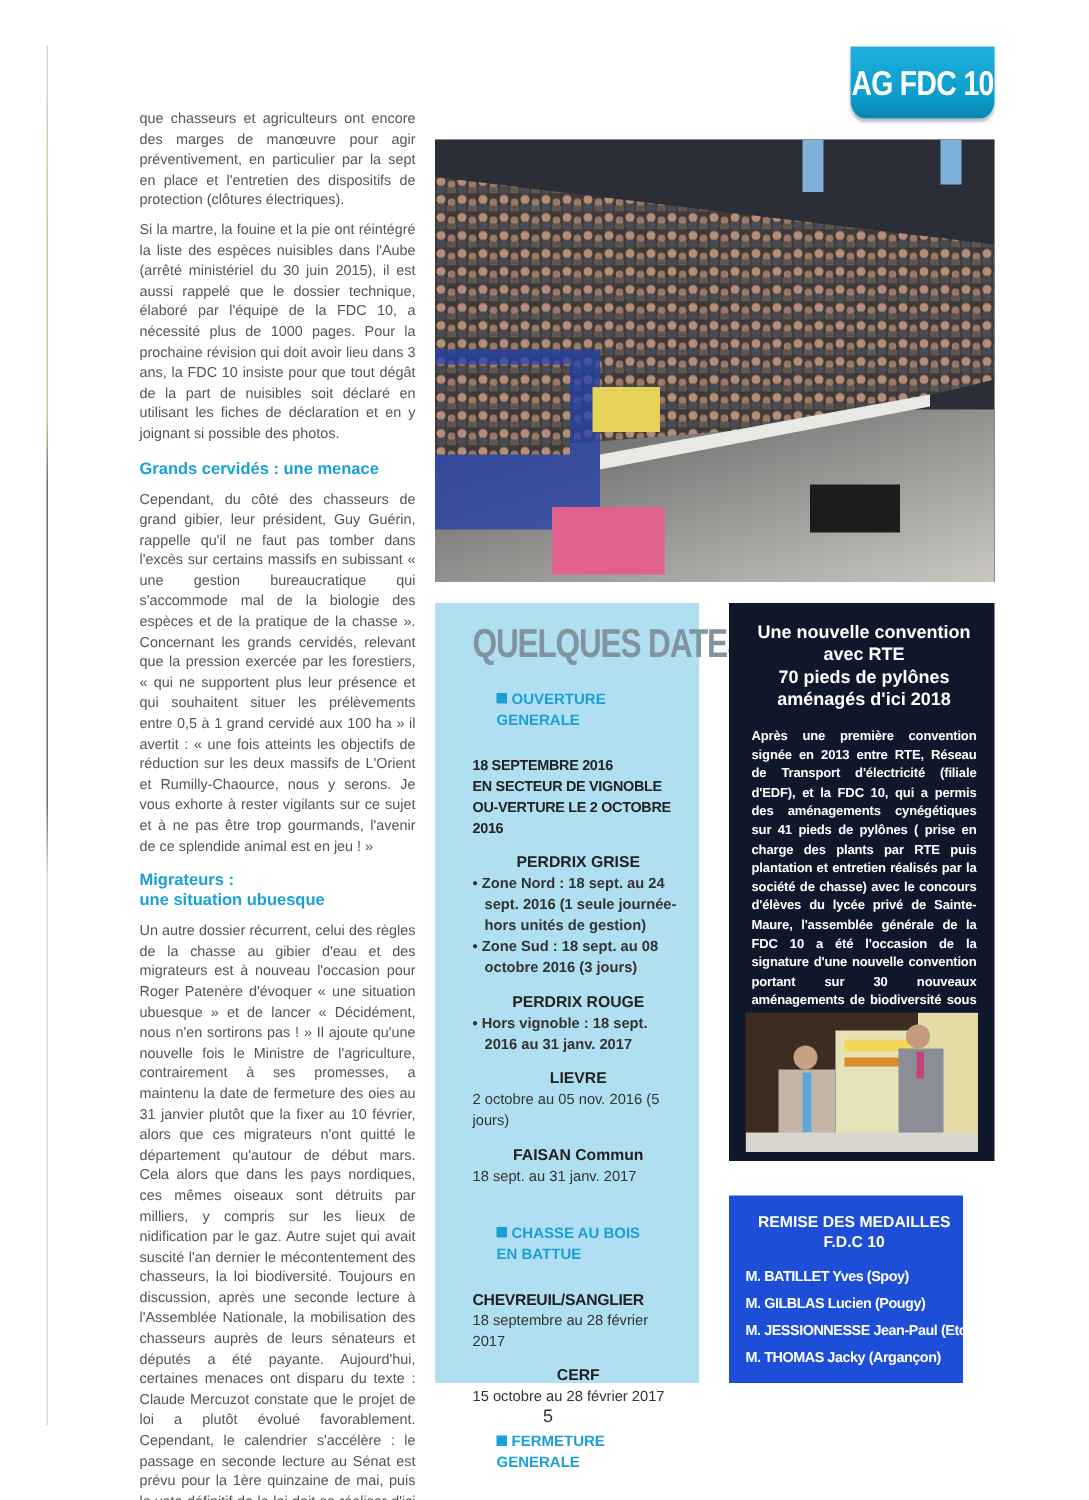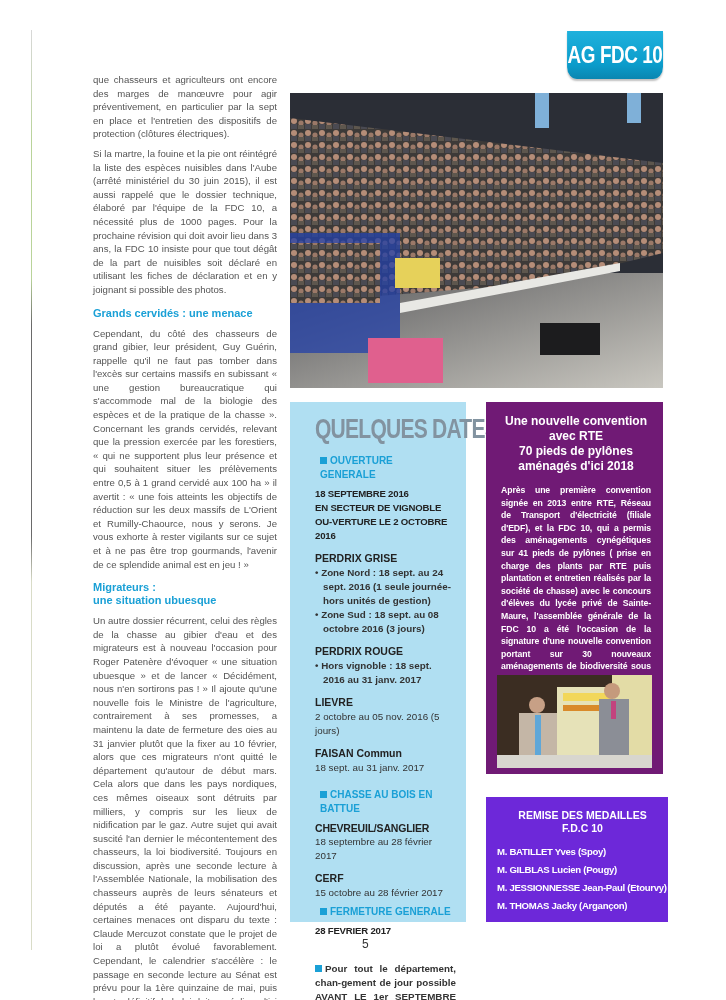--- a/index.html
+++ b/index.html
@@ -26,41 +26,41 @@
   
   .photo { position:absolute; left:290px; top:93px; width:373px; height:295px; overflow:hidden;
            background:#2a2d34; }
 
   
   .dates { position:absolute; left:290px; top:402px; width:176px; height:520px;
            background:#b0dff2; padding:12px 10px 0 25px; box-sizing:border-box;
            font-size:9.8px; line-height:14px; color:#333; }
   .dates h2 { margin:0 0 10px 0; font-size:27px; line-height:30px; color:#8293a0; font-weight:bold;
               letter-spacing:-1px; transform:scaleX(0.78); transform-origin:left center; white-space:nowrap; }
-  .dates .sect { color:#1aa0d6; font-weight:bold; font-size:10px; margin:5px; }
+  .dates .sect { color:#1aa0d6; font-weight:bold; font-size:10px; margin:16px; }
   .dates .sect .sq { display:inline-block; width:7px; height:7px; background:#1aa0d6; margin-right:3px; }
   .dates .big { font-weight:bold; color:#222; margin:0; font-size:9.6px; letter-spacing:-0.2px; }
-  .dates h4 { margin:8px 0 1px 0; font-size:10.5px; color:#222; font-weight:bold; }
+  .dates h4 { margin:8px 0 1px 0; font-size:10.5px; color:#222; font-weight:bold;text-align:center; }
   .dates ul { list-style:none; padding:0; margin:0; }
   .dates li { padding-left:8px; text-indent:-8px;font-weight:bold; }
   .dates li::before { content:"• "; }
   .dates .val { margin:0; }
   .dates .gap { height:8px; }
   .dates .note { margin-top:24px; text-align:justify;font-weight:bold; }
   .dates .note .sq { display:inline-block; width:7px; height:7px; background:#1aa0d6; margin-right:3px; }
 
   
-  .rte { position:absolute; left:486px; top:402px; width:177px; height:372px; background:#701a75;
+  .rte { position:absolute; left:486px; top:402px; width:177px; height:372px; background:#0f172a;
          color:#fff; padding:12px 8px 0 11px; box-sizing:border-box; }
   .rte h2 { margin:0 0 10px 0; text-align:center; font-size:12px; line-height:15px; font-weight:bold; }
   .rte p { margin:4px; font-size:8.7px; line-height:12.6px; text-align:justify; font-weight:bold; letter-spacing:-0.1px; }
   .rte .rte-photo { position:absolute; left:11px; top:273px; width:155px; height:93px; overflow:hidden; background:#3a2f26; }
 
   
-  .medals { position:absolute; left:486px; top:797px; width:182px; height:125px; background:#6d28d9;
+  .medals { position:absolute; left:486px; top:797px; width:156px; height:125px; background:#1d4ed8;
             color:#fff; padding:12px 0 0 11px; box-sizing:border-box; }
   .medals h2 { margin:0 0 8px 0; text-align:center; font-size:10.5px; line-height:13px; font-weight:bold; }
   .medals ul { list-style:none; margin:0; padding:0; }
   .medals li { font-size:9.6px; line-height:18px; font-weight:bold; white-space:nowrap; letter-spacing:-0.3px; }
 
   .page-num { position:absolute; left:362px; top:937px; font-size:12px; color:#333; }
 </style>
 </head>
 <body>
 

